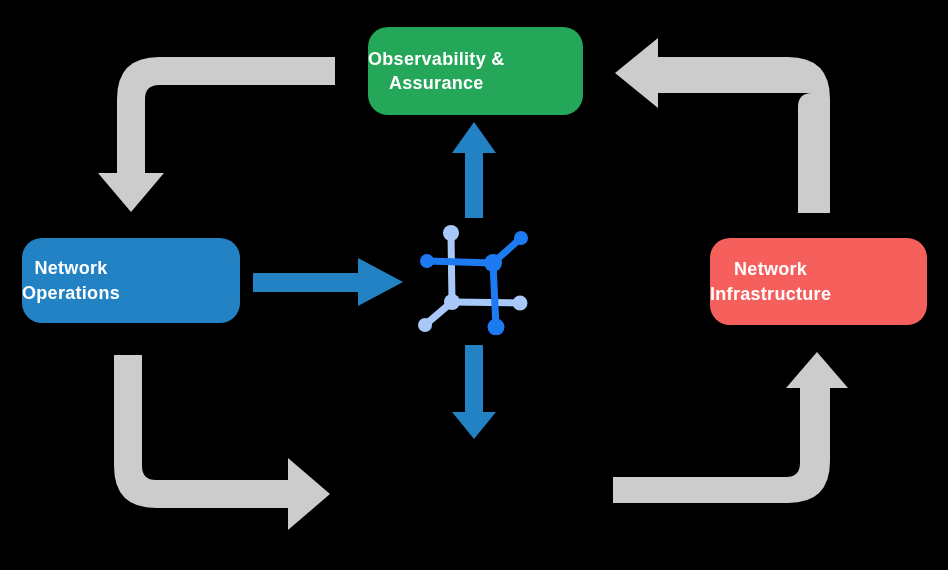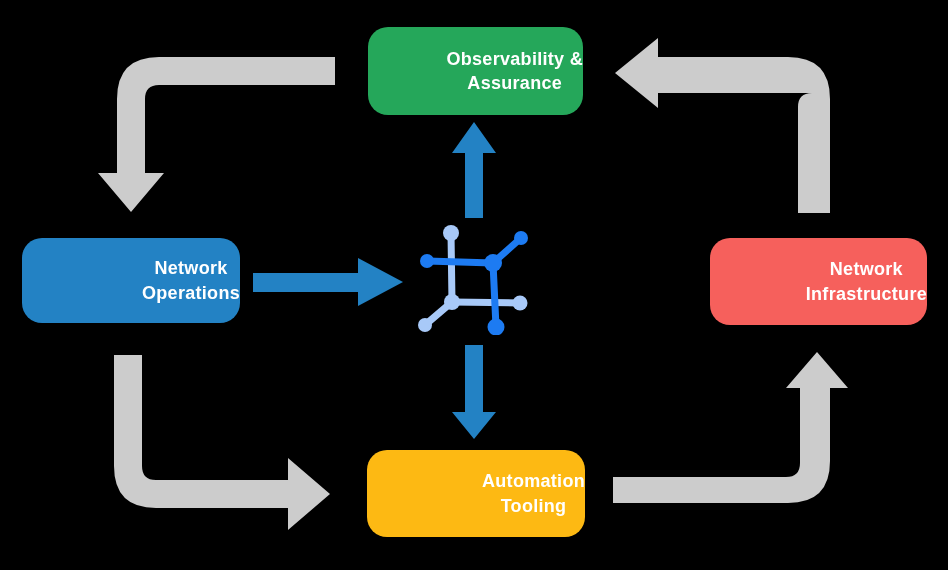--- a/index.html
+++ b/index.html
@@ -20,21 +20,21 @@
     left: 0;
     top: 0;
     width: 948px;
     height: 570px;
   }
   .node {
     position: absolute;
     border-radius: 20px;
     display: flex;
     align-items: center;
-    justify-content: flex-end;
+    justify-content: flex-start;
     text-align: center;
     color: var(--text, #fff);
     font-size: 18px;
     font-weight: 600;
     line-height: 1.35;
     letter-spacing: 0.3px;
     white-space: pre-line;
   }
   .node-observability { left: 368px; top: 27px;  width: 215px; height: 88px; background: var(--green,  #25a75a); }
   .node-operations    { left: 22px;  top: 238px; width: 218px; height: 85px; background: var(--blue,   #2382c4); }
@@ -73,24 +73,20 @@
   <div class="node node-operations">
     <span>Network
 Operations</span>
   </div>
 
   <div class="node node-infrastructure">
     <span>Network
 Infrastructure</span>
   </div>
 
-  <div class="node node-automation">
-    <span>Automation
-Tooling</span>
-  </div>
 
   <svg class="center-icon" viewBox="0 0 115 115" xmlns="http://www.w3.org/2000/svg" aria-hidden="true">
 
     <g stroke="var(--icon-blue-light)" stroke-width="7" fill="var(--icon-blue-light)" stroke-linecap="round">
       <path d="M38,13 L39,82" fill="none"></path>
       <path d="M39,82 L107,83" fill="none"></path>
       <path d="M39,82 L12,105" fill="none"></path>
       <circle cx="38" cy="13" r="8" stroke="none"></circle>
       <circle cx="39" cy="82" r="8" stroke="none"></circle>
       <circle cx="12" cy="105" r="7" stroke="none"></circle>

